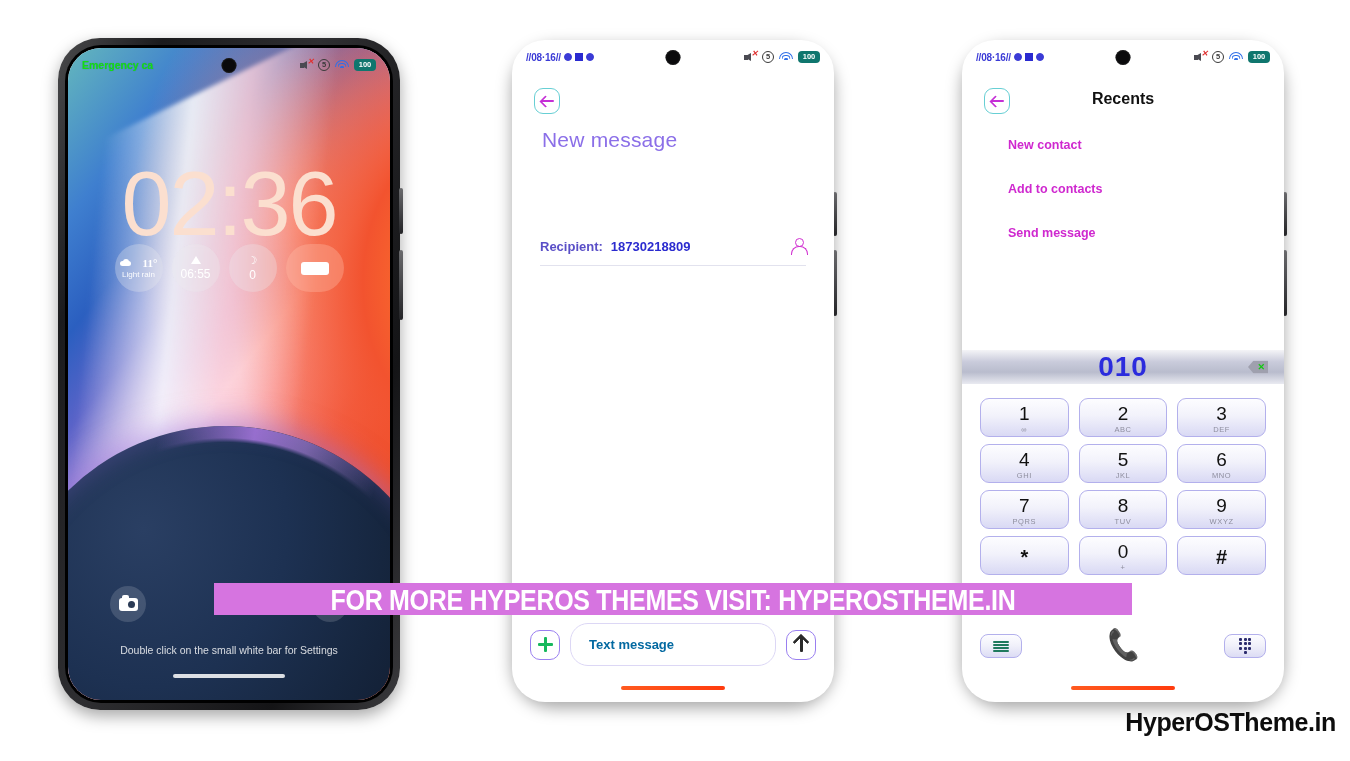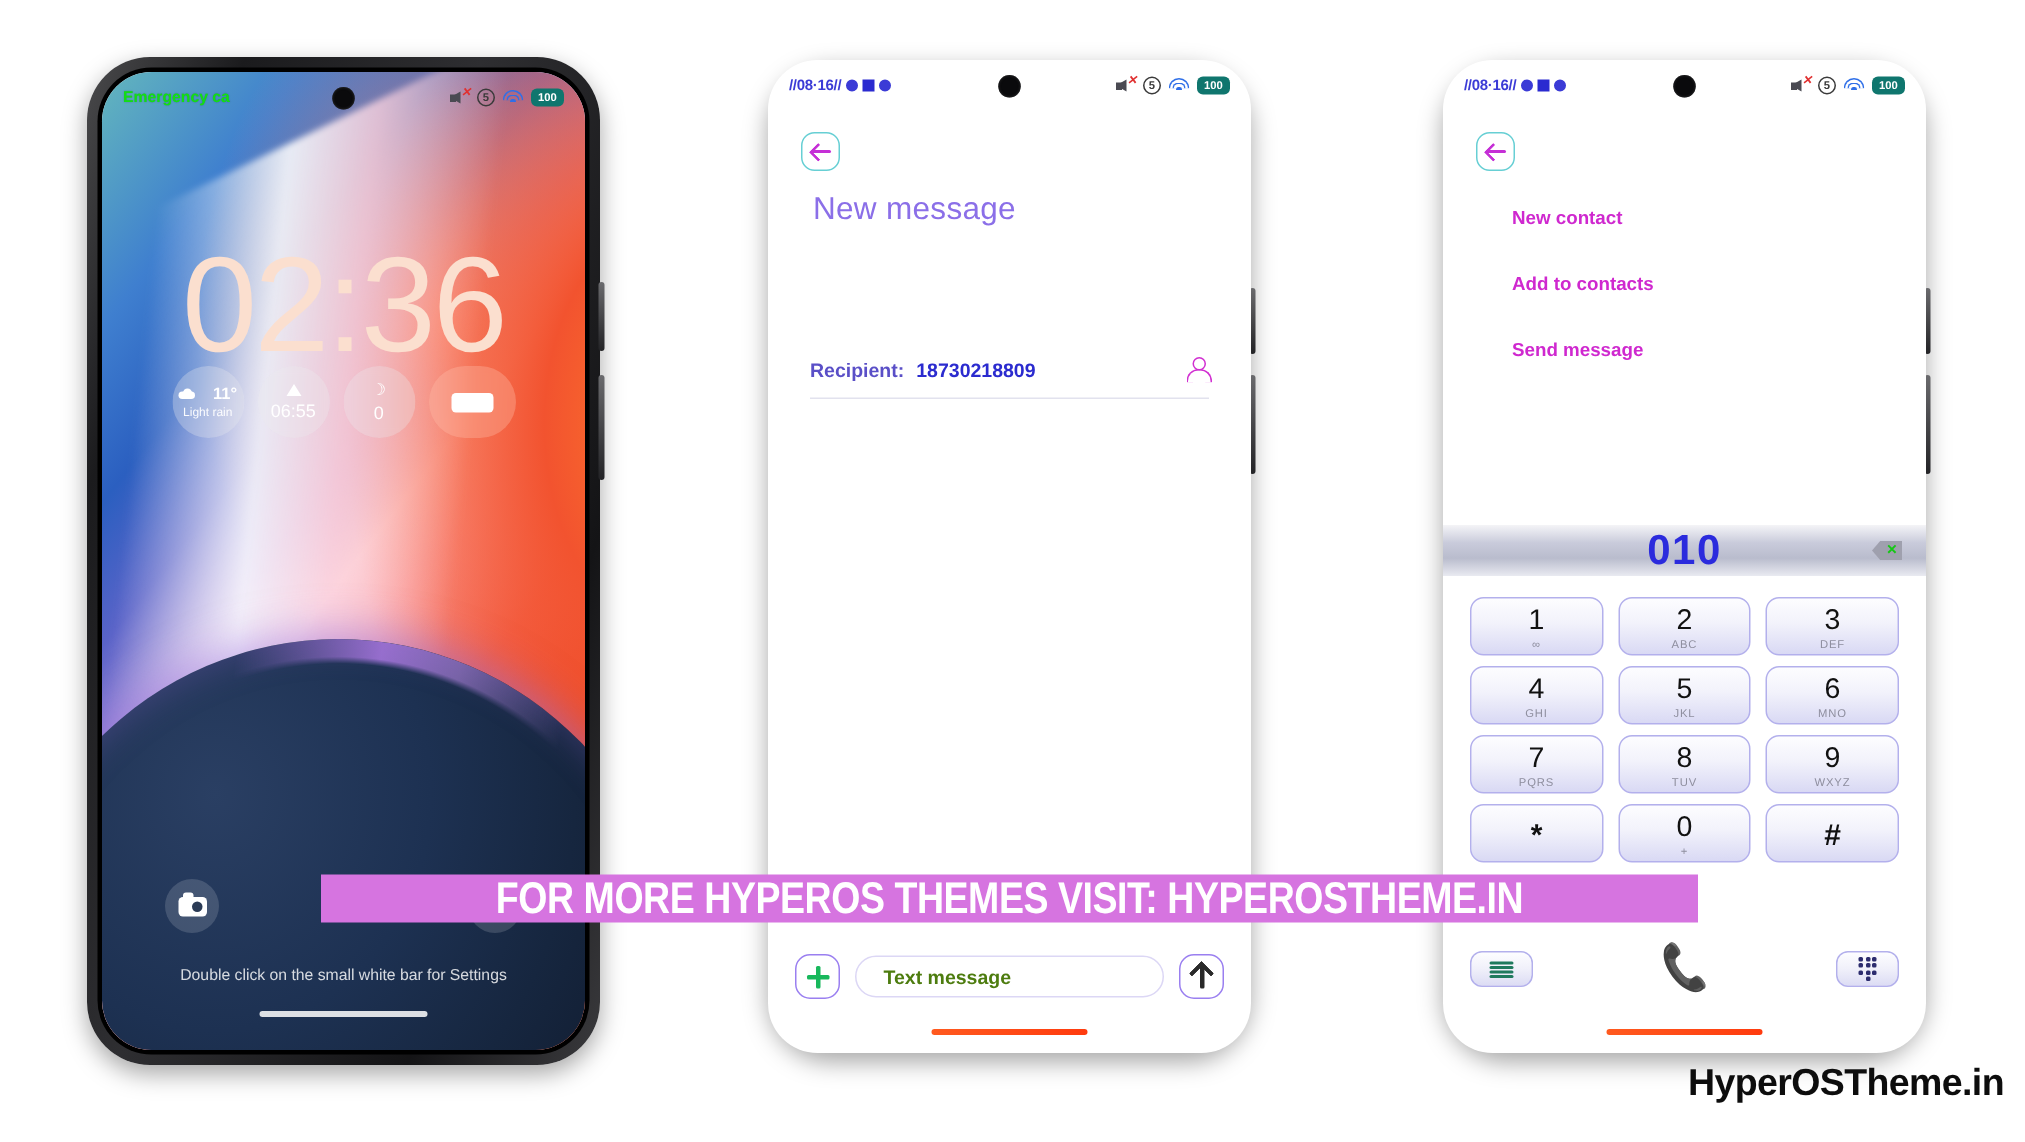--- a/index.html
+++ b/index.html
@@ -139,21 +139,21 @@
                 display: flex; justify-content: center; align-items: center; gap: 9px; }
   .wbubble { width: 48px; height: 48px; border-radius: 50%;
              background: rgba(235,235,240,.3);
              backdrop-filter: blur(3px);
              display: flex; flex-direction: column;
              align-items: center; justify-content: center;
              color: #fff; }
   .wbubble.wide { width: 58px; height: 48px; border-radius: 26px;
                   background: rgba(255,190,170,.34); }
   .wb-top { display: flex; align-items: center; gap: 12px; font-size: 11px; font-weight: bold;
-            line-height: 1; margin-bottom: 2px; }
+            line-height: 1; margin-bottom: 2px; font-family: Liberation Serif, serif; }
   .wb-sub { font-size: 8px; line-height: 1; opacity: .95; }
   .wb-mid { font-size: 12px; font-weight: 500; line-height: 1; }
   .cloud-ic { position: relative; width: 11px; height: 8px; }
   .cloud-ic::before { content:""; position:absolute; left:0; bottom:1px; width:11px; height:5px;
                       background:#fff; border-radius:5px; }
   .cloud-ic::after { content:""; position:absolute; left:3px; top:0; width:6px; height:6px;
                      background:#fff; border-radius:50%; }
   .tree-ic { width: 0; height: 0; border-left: 5px solid transparent;
              border-right: 5px solid transparent; border-bottom: 8px solid #fff; }
   .moon-ic { font-size: 11px; line-height: 1; }
@@ -211,23 +211,23 @@
             border: 1.6px solid #9a7ff0; flex: 0 0 auto;
             display: flex; align-items: center; justify-content: center; }
   .plus-ic { position: relative; width: 15px; height: 15px; }
   .plus-ic::before, .plus-ic::after { content:""; position:absolute; background:#18b85c; border-radius:1px; }
   .plus-ic::before { left:0; top:6px; width:15px; height:3px; }
   .plus-ic::after  { top:0; left:6px; width:3px; height:15px; }
   .up-ic { position: relative; width: 3px; height: 15px; background: #2a2a2a; border-radius:1px; }
   .up-ic::before { content:""; position:absolute; left:-4.5px; top:-1px; width:9px; height:9px;
                    border-left: 3px solid #2a2a2a; border-top: 3px solid #2a2a2a;
                    transform: rotate(45deg); border-radius:1px; }
-  .text-input { flex: 1; height: 28px; border-radius: 18px; border: 1.4px solid #dcd7f5;
+  .text-input { flex: 1; height: 43px; border-radius: 18px; border: 1.4px solid #dcd7f5;
                 display: flex; align-items: center; padding: 0 18px;
-                font-size: 13px; color: #4d7c0f; font-weight: bold; }
+                font-size: 13px; color: #0369a1; font-weight: bold; }
   .home-bar-red { position: absolute; bottom: 12px; left: 50%; transform: translateX(-50%);
                   width: 104px; height: 4px; border-radius: 3px;
                   background: linear-gradient(90deg,#ff5a1f,#ff3b0e); }
 
   
   .rec-title { position: absolute; top: 50px; left: 0; right: 0; text-align: center;
                font-size: 16px; font-weight: bold; color: #111; }
   .rec-menu { position: absolute; top: 98px; left: 46px; }
   .rec-item { font-size: 12.5px; color: #cf28cf; font-weight: bold; margin-bottom: 30px; }
 
@@ -446,20 +446,21 @@
               <i></i>
             </span>
           <span class="ic ic-batt">100</span>
         </div>
       </div>
 
       <div class="back-btn">
         <span class="back-arrow"></span>
       </div>
 
+      <div class="rec-title">Recents</div>
 
       <div class="rec-menu">
         <div class="rec-item">New contact</div>
         <div class="rec-item">Add to contacts</div>
         <div class="rec-item">Send message</div>
       </div>
 
       <div class="dial-display">
         <span class="dial-number">010</span>
         <span class="bksp">

